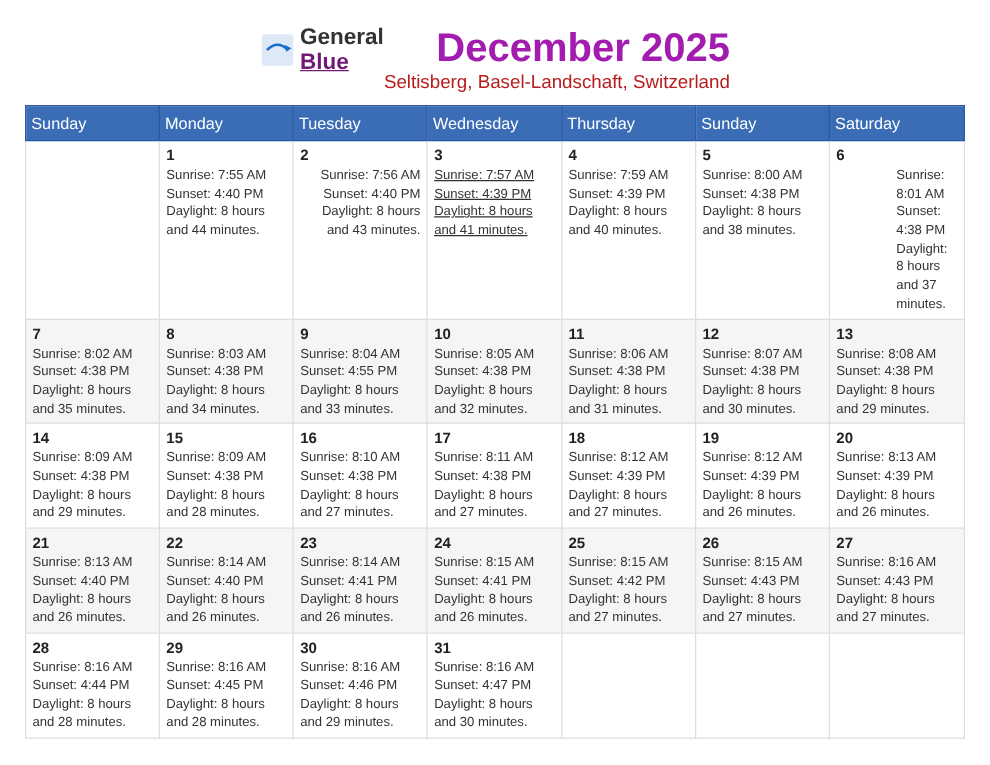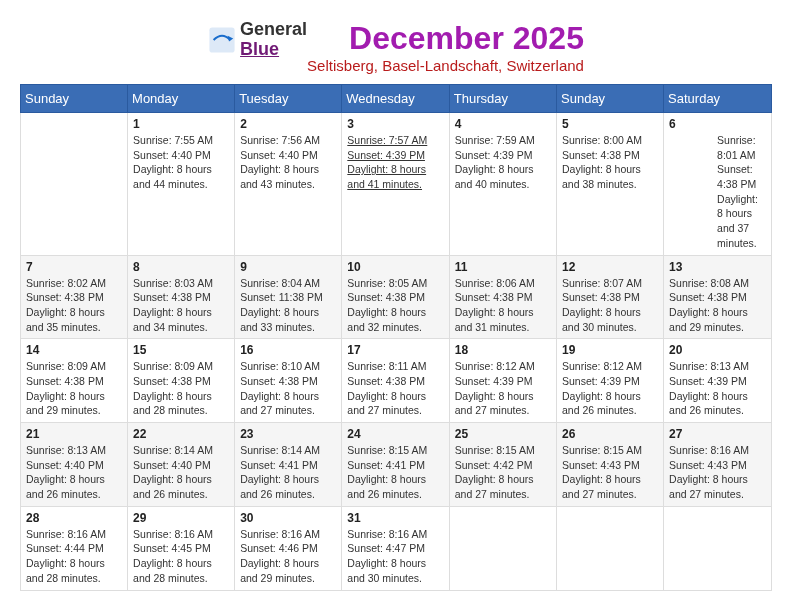--- a/index.html
+++ b/index.html
@@ -120,21 +120,21 @@
         <td class="empty"></td>
         <td>
           <div class="day-num">1</div>
           <div class="day-info" style="white-space: pre-line;">Sunrise: 7:55 AM
 Sunset: 4:40 PM
 Daylight: 8 hours
 and 44 minutes.</div>
         </td>
         <td>
           <div class="day-num">2</div>
-          <div class="day-info" style="white-space: pre-line;">Sunrise: 7:56 AM
+          <div class="day-info" style="white-space: pre-line; text-align: right;">Sunrise: 7:56 AM
 Sunset: 4:40 PM
 Daylight: 8 hours
 and 43 minutes.</div>
         </td>
         <td>
           <div class="day-num">3</div>
           <div class="day-info" style="white-space: pre-line; text-decoration: underline;">Sunrise: 7:57 AM
 Sunset: 4:39 PM
 Daylight: 8 hours
 and 41 minutes.</div>
@@ -172,21 +172,21 @@
         <td>
           <div class="day-num">8</div>
           <div class="day-info" style="white-space: pre-line;">Sunrise: 8:03 AM
 Sunset: 4:38 PM
 Daylight: 8 hours
 and 34 minutes.</div>
         </td>
         <td>
           <div class="day-num">9</div>
           <div class="day-info" style="white-space: pre-line;">Sunrise: 8:04 AM
-Sunset: 11:38 PM
+Sunset: 4:55 PM
 Daylight: 8 hours
 and 33 minutes.</div>
         </td>
         <td>
           <div class="day-num">10</div>
           <div class="day-info" style="white-space: pre-line;">Sunrise: 8:05 AM
 Sunset: 4:38 PM
 Daylight: 8 hours
 and 32 minutes.</div>
         </td>

